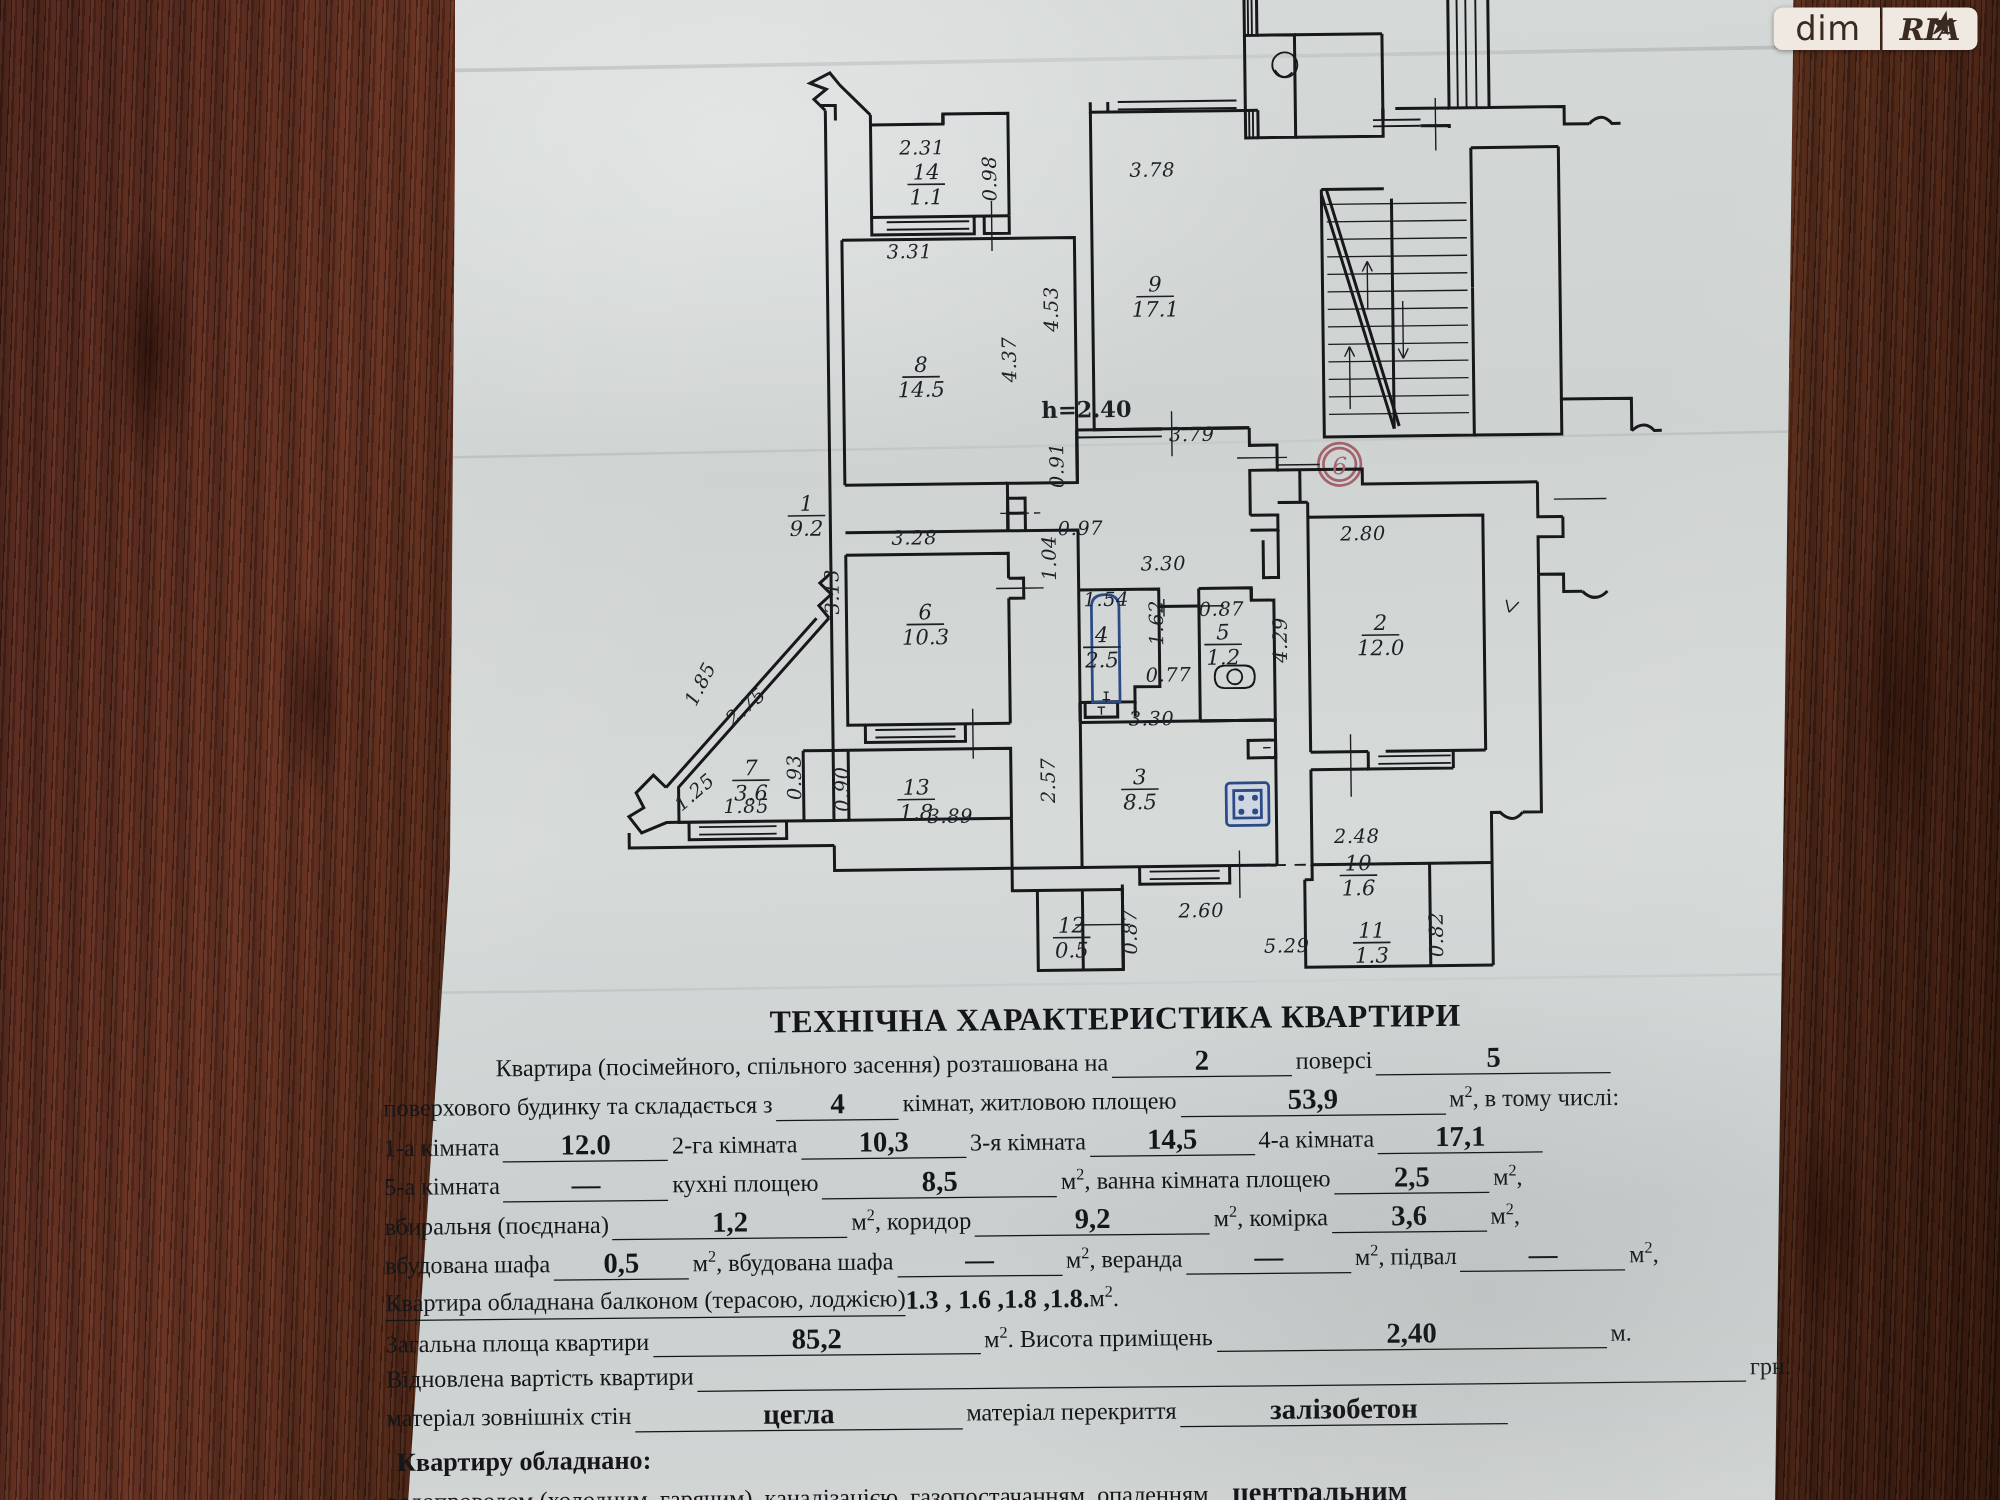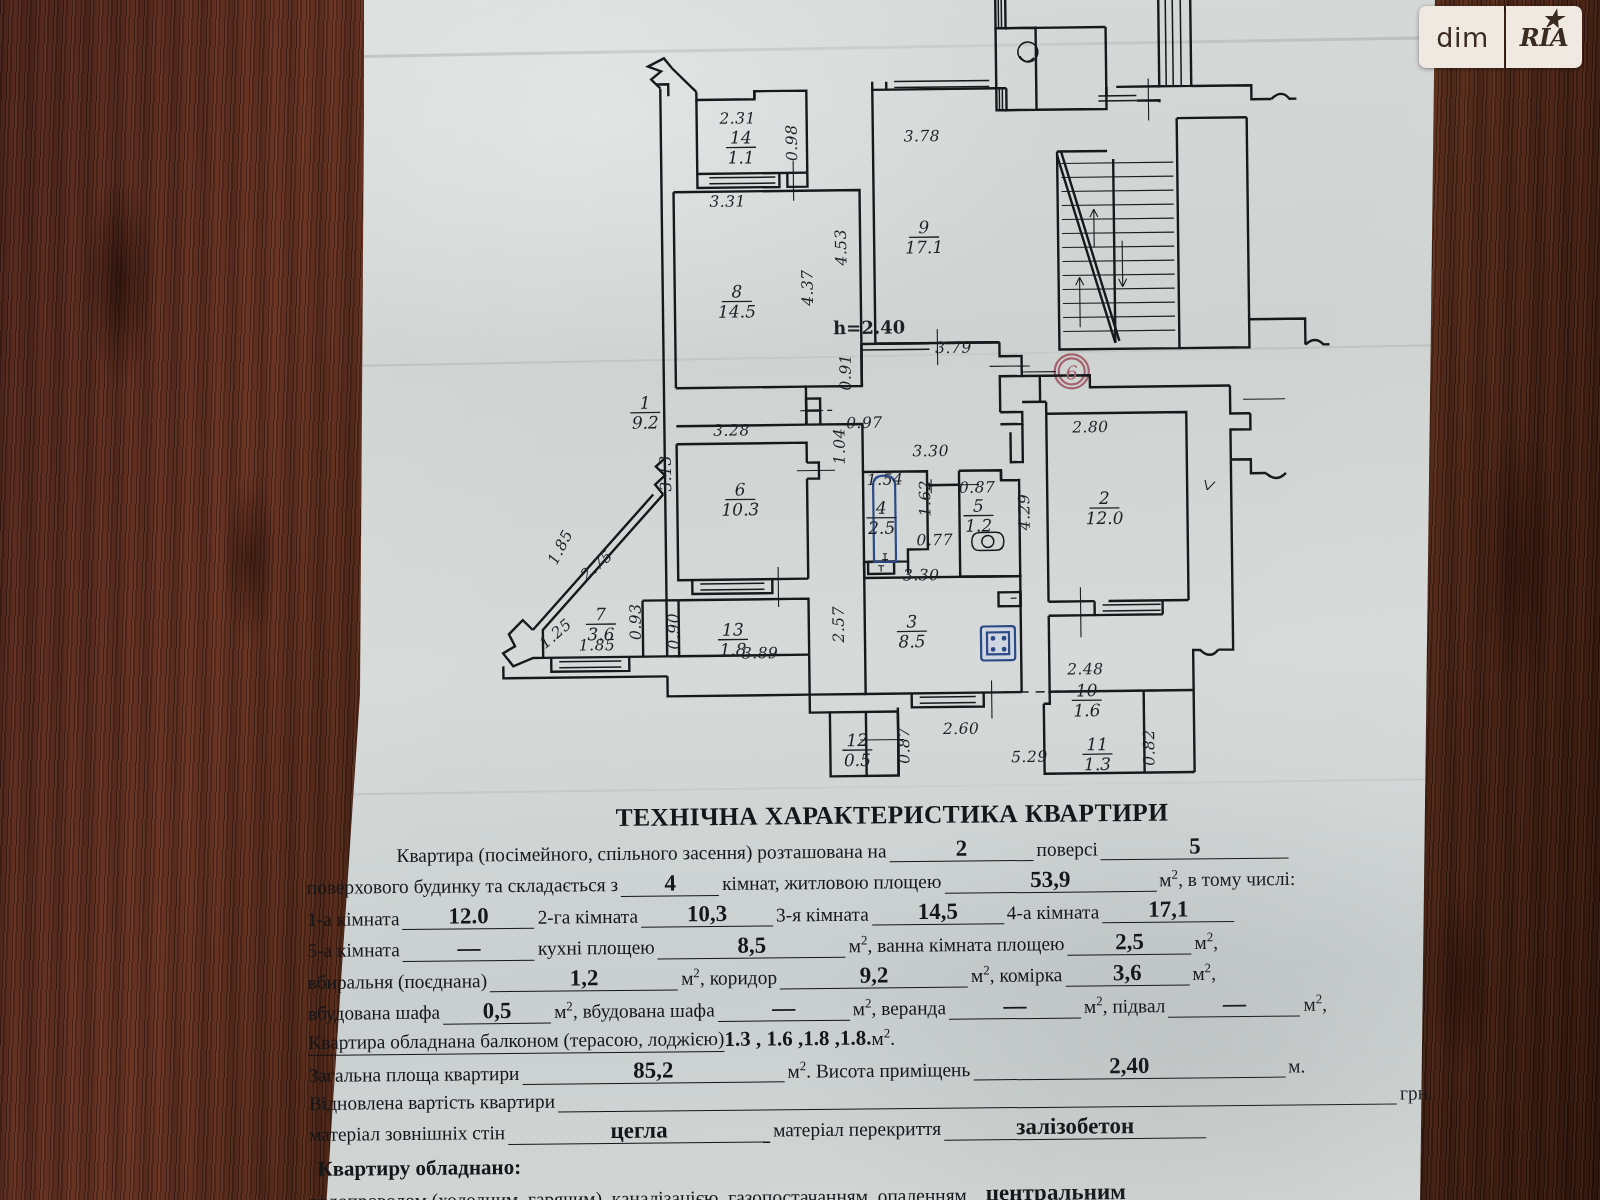--- a/index.html
+++ b/index.html
@@ -94,21 +94,21 @@
   .fill.w1{width:132px;} .fill.w3{width:120px;}
   .fill.w4{width:112px;} .fill.w5{width:176px;} .fill.w6{width:200px;}
   .fill.w7{width:250px;} .fill.w8{width:86px;}  .fill.w9{width:160px;}
   .fill.w10{width:300px;} .fill.w11{width:96px;}
   .fill.wfree{flex:1;}
   .sup{font-size:13px;vertical-align:super;}
   .bold{font-weight:bold;}
   .nodash{border-bottom:1.6px solid #14161a;}
 
   
-  .wm{position:absolute;right:18px;top:6px;display:flex;height:62px;
+  .wm{position:absolute;right:18px;top:6px;display:flex;height:34px;
       filter:drop-shadow(0 1px 2px rgba(0,0,0,.4));}
   .wm-a,.wm-b{background:#efe9e2;display:flex;align-items:center;justify-content:center;}
   .wm-a{border-radius:7px 0 0 7px;padding:0 15px 0 17px;}
   .wm-b{border-radius:0 7px 7px 0;padding:0 14px;margin-left:2px;position:relative;}
   .wm-a span{font-family:"DejaVu Sans",sans-serif;font-size:27px;color:#3a2a20;letter-spacing:.5px;}
   .wm-b span{font-family:"DejaVu Serif",serif;font-weight:bold;font-size:24px;color:#3a2a20;
              font-style:italic;letter-spacing:-.5px;}
   .wm-star{position:absolute;left:50%;top:1px;transform:translateX(-2px);
            font-size:15px;color:#3a2a20;line-height:1;}
 

